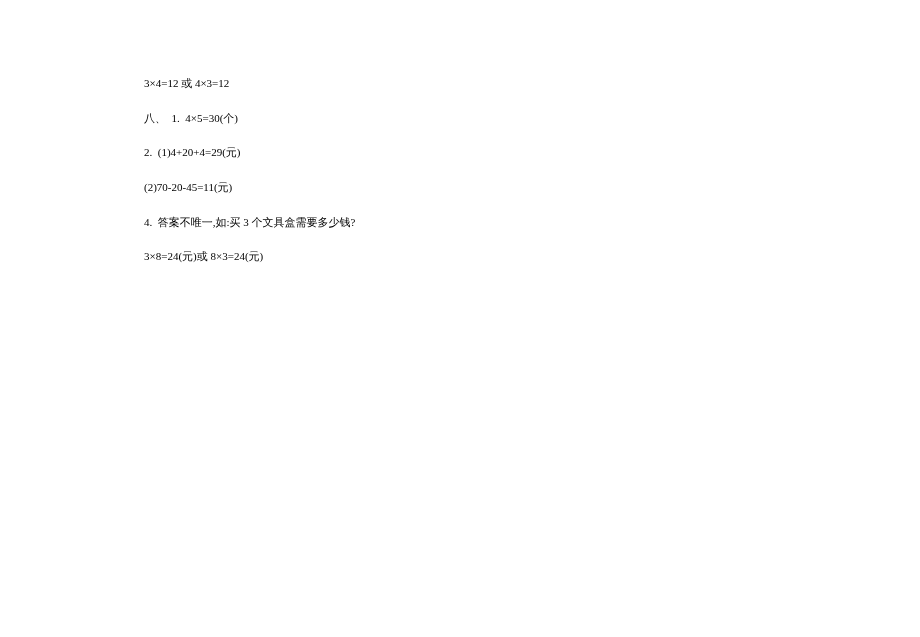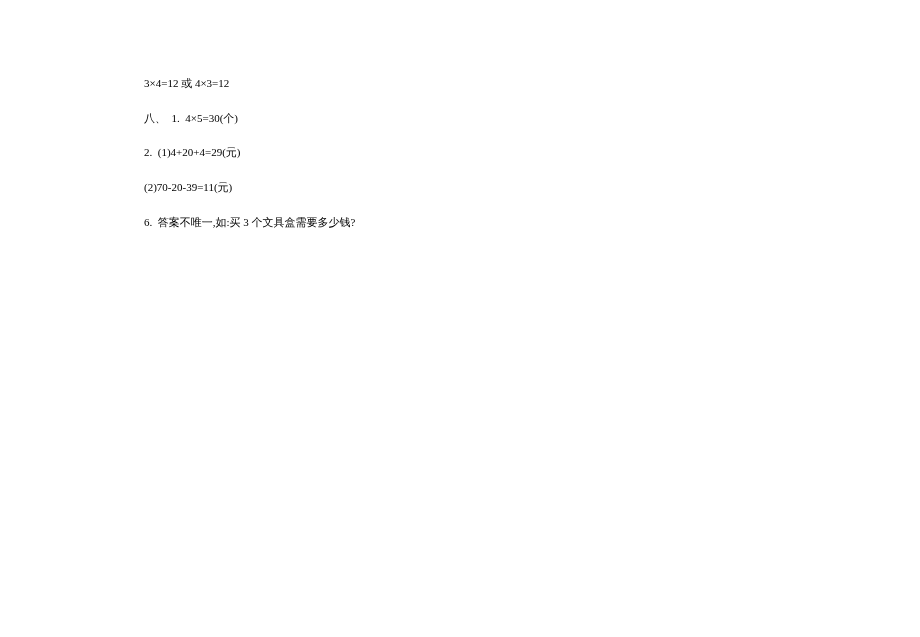--- a/index.html
+++ b/index.html
@@ -23,15 +23,16 @@
       white-space: pre;
     }
   </style>
 </head>
 <body>
 
 <div class="content">
   <span class="line">3×4=12 或 4×3=12</span>
   <span class="line">八、  1.  4×5=30(个)</span>
   <span class="line">2.  (1)4+20+4=29(元)</span>
-  <span class="line">(2)70-20-39=11(元)</span>
-  <span class="line">6.  答案不唯一,如:买 3 个文具盒需要多少钱?</span>
+  <span class="line">(2)70-20-45=11(元)</span>
+  <span class="line">4.  答案不唯一,如:买 3 个文具盒需要多少钱?</span>
+  <span class="line">3×8=24(元)或 8×3=24(元)</span>
 </div>
 
 </body></html>

